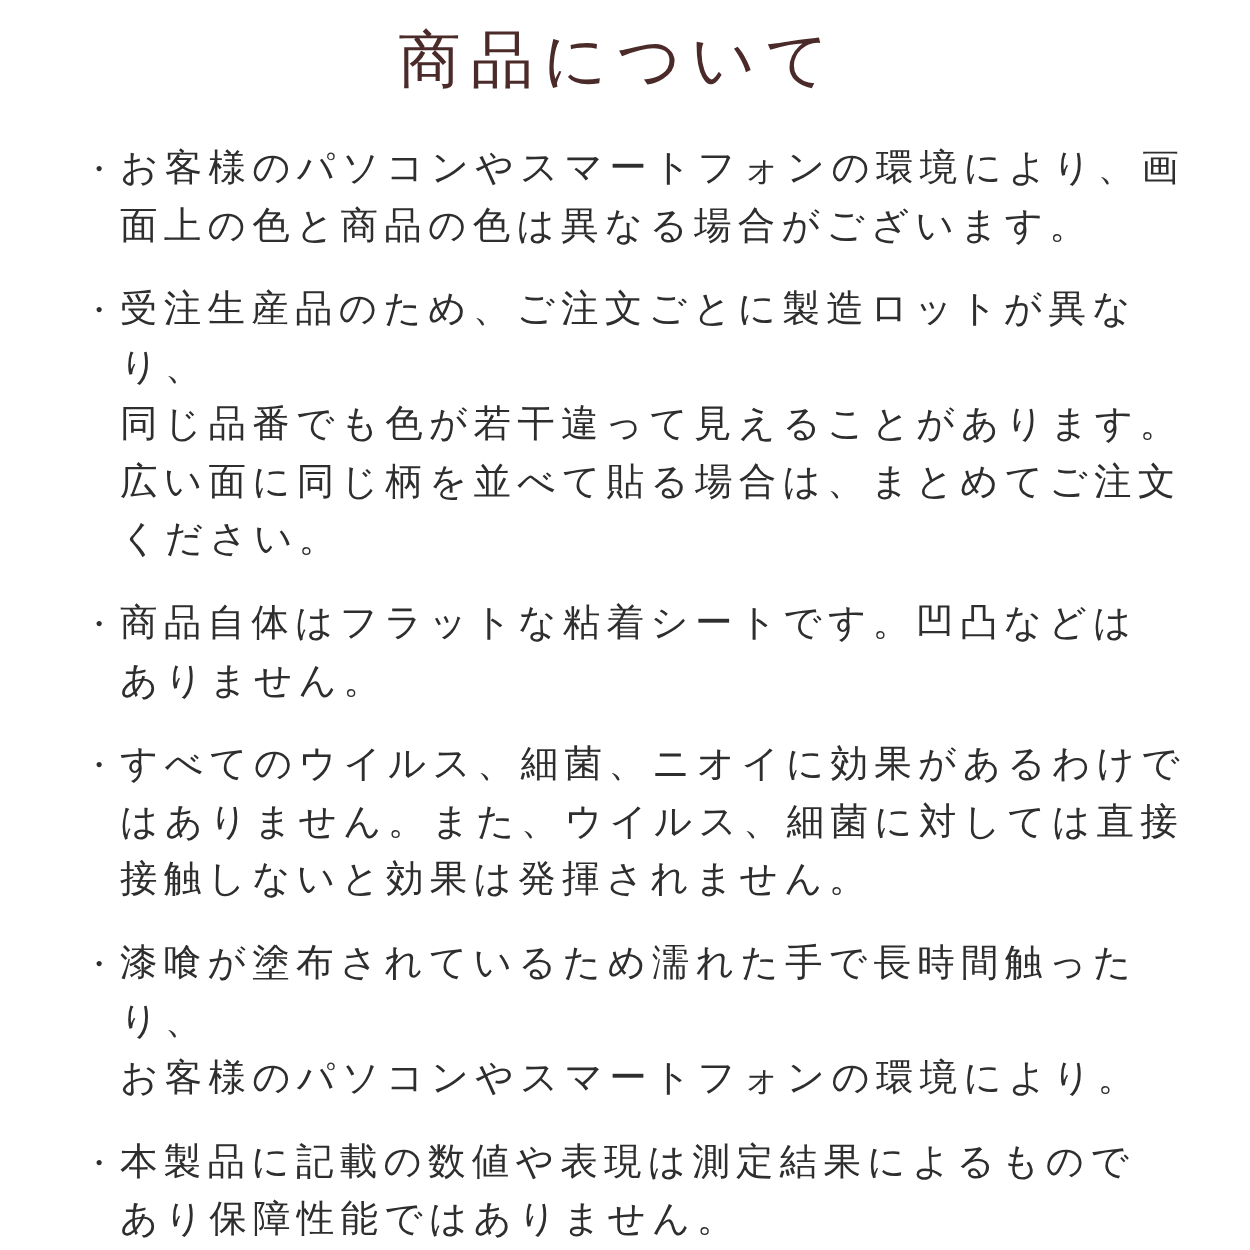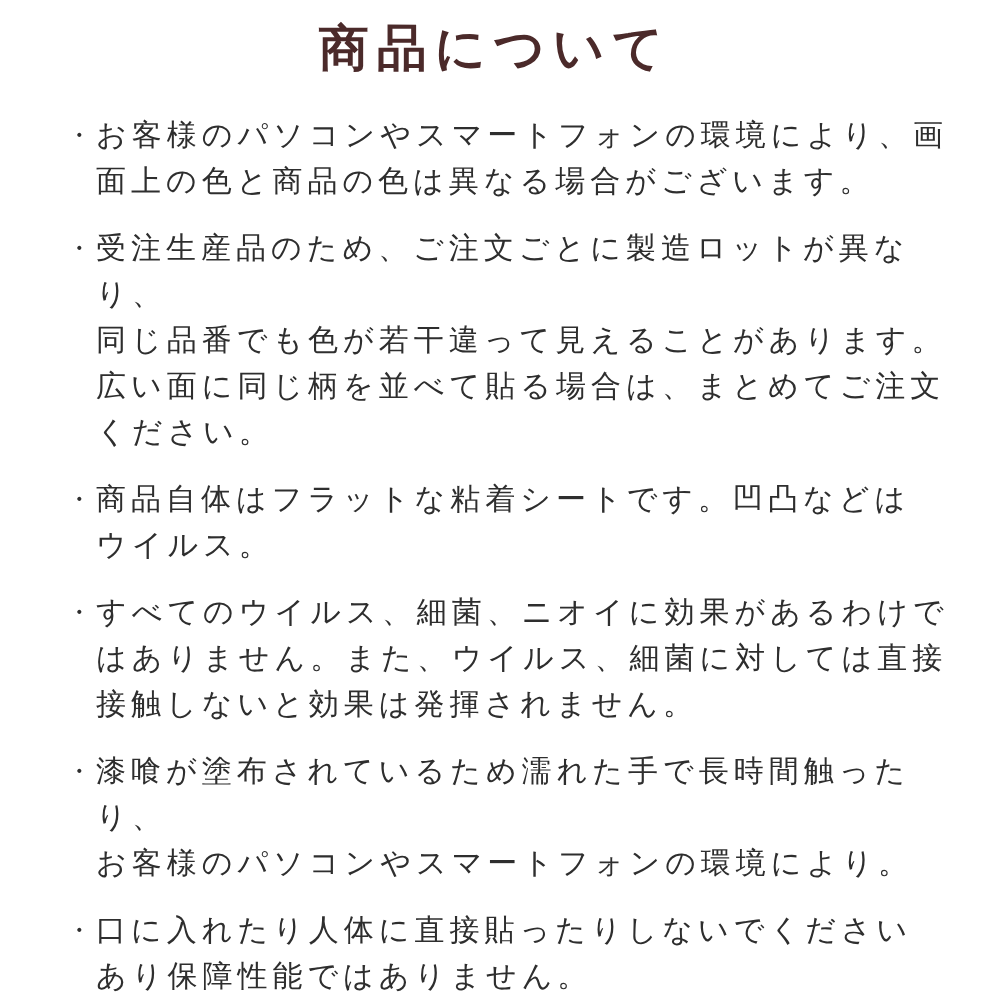--- a/index.html
+++ b/index.html
@@ -18,21 +18,21 @@
   .page {
     width: 1000px;
     height: 1000px;
     box-sizing: border-box;
     padding-top: 18px;
   }
   .title {
     margin: 0 10px 34px 0;
     text-align: center;
     font-size: 50px;
-    font-weight: bold;
+    font-weight: normal;
     letter-spacing: 8px;
     line-height: 60px;
     color: #4b2a2a;
   }
   .notes {
     list-style: none;
     margin: 0;
     padding: 0 30px 0 66px;
   }
   .note {
@@ -70,33 +70,33 @@
     <li class="note">
       <span class="bullet">・</span>
       <span class="note-text">受注生産品のため、ご注文ごとに製造ロットが異なり、
 同じ品番でも色が若干違って見えることがあります。
 広い面に同じ柄を並べて貼る場合は、まとめてご注文
 ください。</span>
     </li>
     <li class="note">
       <span class="bullet">・</span>
       <span class="note-text">商品自体はフラットな粘着シートです。凹凸などは
-ウイルス。</span>
+ありません。</span>
     </li>
     <li class="note">
       <span class="bullet">・</span>
       <span class="note-text">すべてのウイルス、細菌、ニオイに効果があるわけで
 はありません。また、ウイルス、細菌に対しては直接
 接触しないと効果は発揮されません。</span>
     </li>
     <li class="note">
       <span class="bullet">・</span>
       <span class="note-text">漆喰が塗布されているため濡れた手で長時間触ったり、
 お客様のパソコンやスマートフォンの環境により。</span>
     </li>
     <li class="note">
       <span class="bullet">・</span>
-      <span class="note-text">口に入れたり人体に直接貼ったりしないでください
+      <span class="note-text">本製品に記載の数値や表現は測定結果によるもので
 あり保障性能ではありません。</span>
     </li>
 
   </ul>
 </div>
 
 </body></html>

